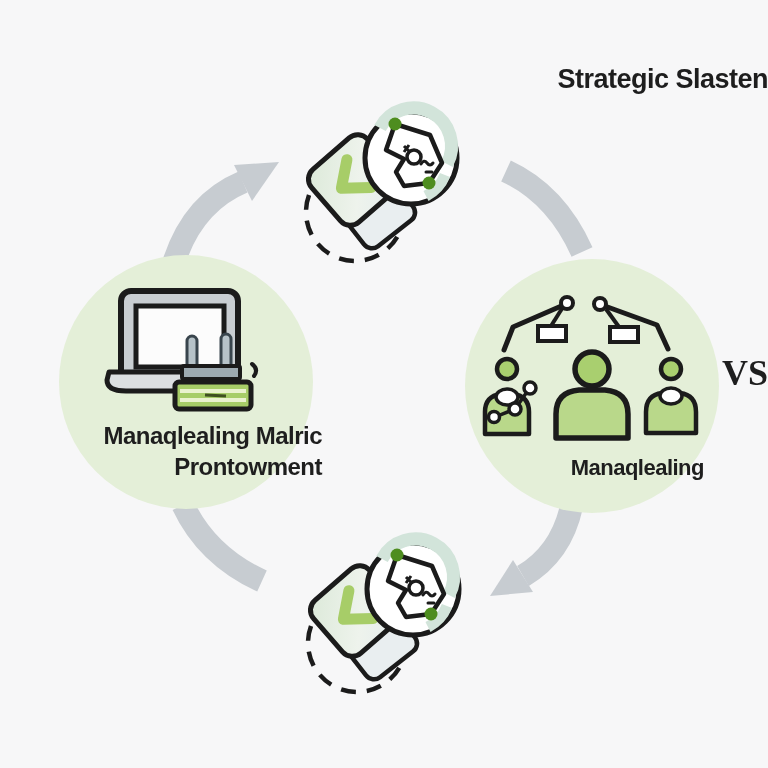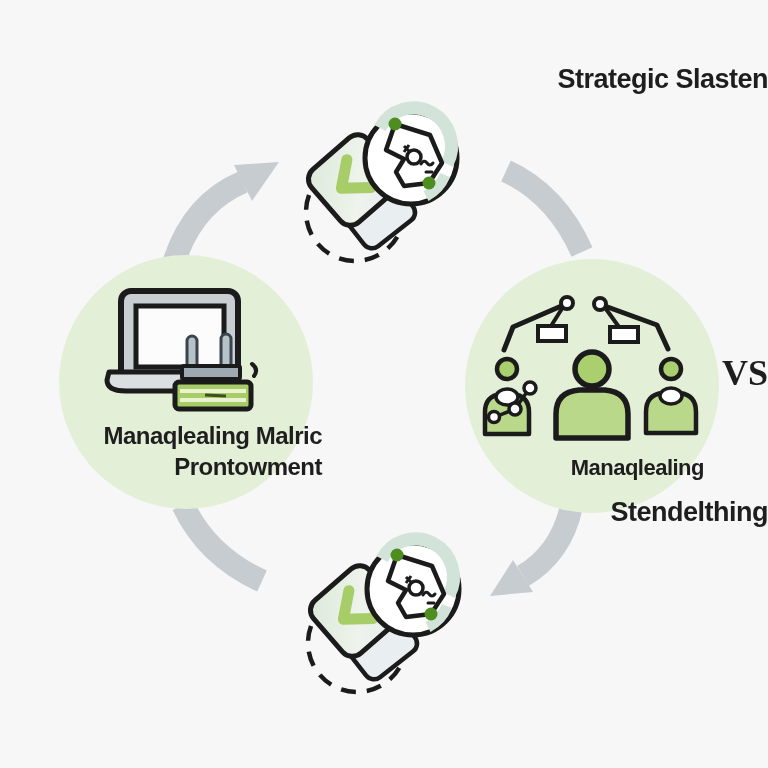--- a/index.html
+++ b/index.html
@@ -135,14 +135,13 @@
 
   <div class="lbl lbl-top">Strategic Slasten</div>
   <div class="lbl lbl-vs">VS</div>
   <div class="lbl lbl-left">
     <span>Manaqlealing Malric</span>
     <span>Prontowment</span>
   </div>
   <div class="lbl lbl-right">
     <span>Manaqlealing</span>
   </div>
-  <div class="lbl lbl-bottom">Stendelthing</div>
 </div>
 
 </body></html>

